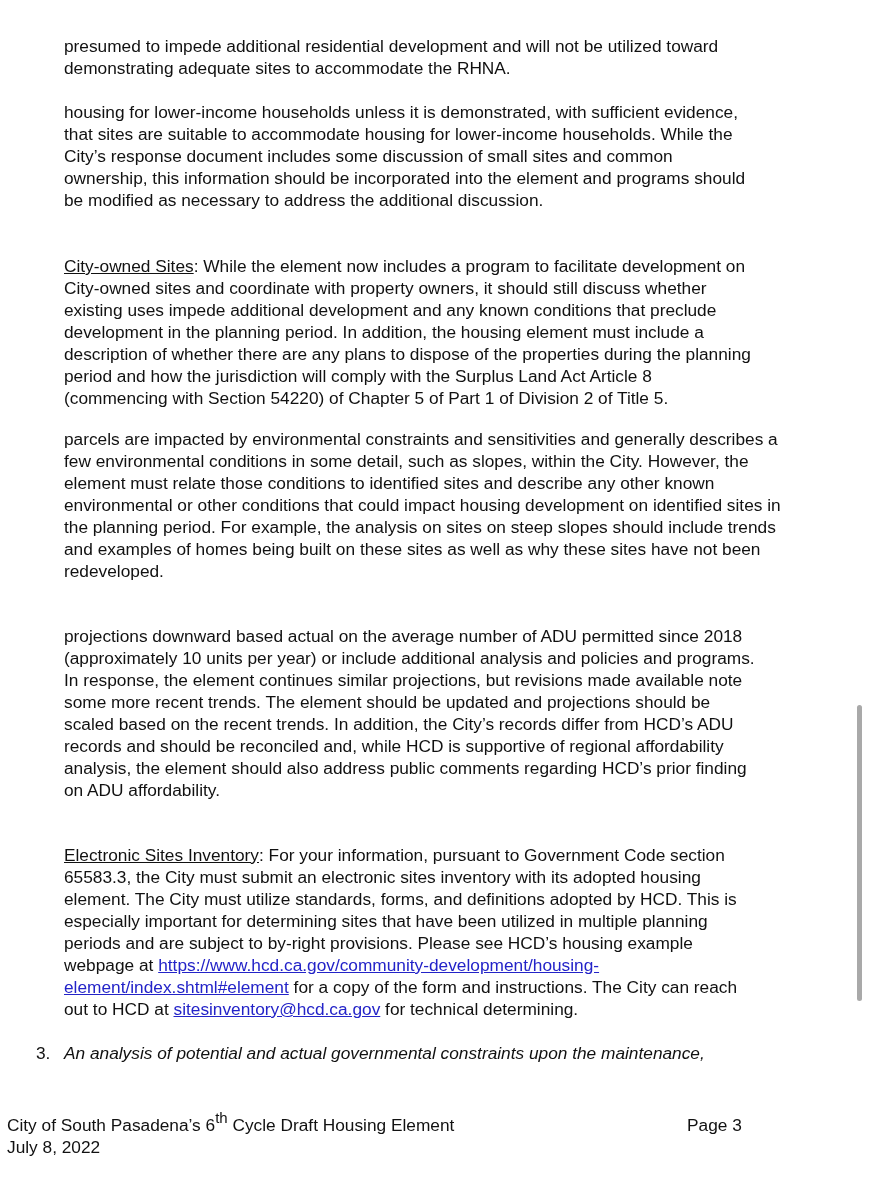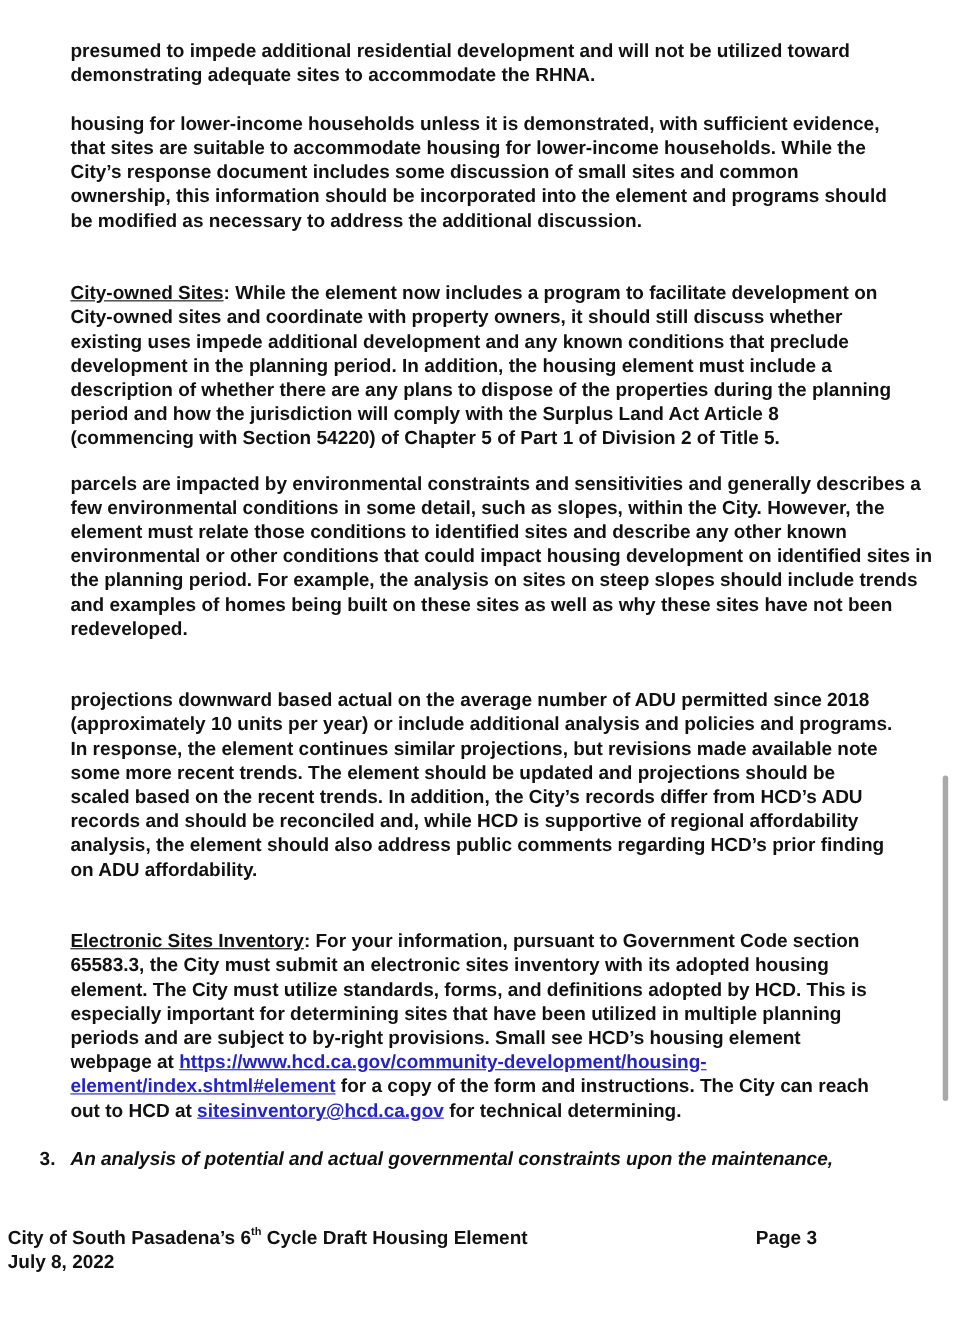--- a/index.html
+++ b/index.html
@@ -1,37 +1,37 @@
 <!DOCTYPE html>
 <html><head>
   <meta charset="utf-8">
   <style>
     html, body { margin: 0; padding: 0; background: #ffffff; }
     body {
       width: 869px; height: 1200px; position: relative; overflow: hidden;
       font-family: "Liberation Sans", sans-serif; color: #111111;
       font-size: 17.3px; line-height: 22px;
     }
-    .page { position: absolute; left: 0; top: 0; width: 702px; height: 1200px; font-weight: bold; }
+    .page { position: absolute; left: 0; top: 0; width: 702px; height: 1200px; }
     .para {
       position: absolute; left: 64px; width: 790px; margin: 0;
       white-space: nowrap;
     }
     .ln { display: block; }
     .heading { text-decoration: underline; }
     a.link { color: #1a0dab; color: #2323c8; text-decoration: underline; }
     .item {
       position: absolute; left: 36px; top: 1042px; margin: 0; white-space: nowrap;
     }
     .item .num { display: inline-block; width: 28px; }
     .item .txt { font-style: italic; }
     .footer-left { position: absolute; left: 7px; top: 1114px; white-space: nowrap; }
     .footer-date { position: absolute; left: 7px; top: 1136px; white-space: nowrap; }
     .footer-right { position: absolute; left: 687px; top: 1114px; white-space: nowrap; }
-    sup.ord { font-size: 10px; line-height: 0; position: relative; top: -1px; }
+    sup.ord { font-size: 15px; line-height: 0; position: relative; top: -1px; }
     .scrollbar {
       position: absolute; left: 857px; top: 705px; width: 5px; height: 296px;
       background: #a9a9a9; border-radius: 3px;
     }
   </style>
 </head>
 <body>
 
 <div class="page">
 
@@ -77,21 +77,21 @@
     <span class="ln">records and should be reconciled and, while HCD is supportive of regional affordability</span>
     <span class="ln">analysis, the element should also address public comments regarding HCD’s prior finding</span>
     <span class="ln">on ADU affordability.</span>
   </p>
 
   <p class="para" style="top:844px">
     <span class="ln"><span class="heading">Electronic Sites Inventory</span><span>: For your information, pursuant to Government Code section</span></span>
     <span class="ln">65583.3, the City must submit an electronic sites inventory with its adopted housing</span>
     <span class="ln">element. The City must utilize standards, forms, and definitions adopted by HCD. This is</span>
     <span class="ln">especially important for determining sites that have been utilized in multiple planning</span>
-    <span class="ln">periods and are subject to by-right provisions. Small see HCD’s housing element</span>
+    <span class="ln">periods and are subject to by-right provisions. Please see HCD’s housing example</span>
     <span class="ln"><span>webpage at </span><a class="link">https://www.hcd.ca.gov/community-development/housing-</a></span>
     <span class="ln"><a class="link">element/index.shtml#element</a><span> for a copy of the form and instructions. The City can reach</span></span>
     <span class="ln"><span>out to HCD at </span><a class="link">sitesinventory@hcd.ca.gov</a><span> for technical determining.</span></span>
   </p>
 
   <p class="item">
     <span class="num">3.</span><span class="txt">An analysis of potential and actual governmental constraints upon the maintenance,</span>
   </p>
 
   <div class="footer-left"><span>City of South Pasadena’s 6</span><sup class="ord">th</sup><span> Cycle Draft Housing Element</span></div>

